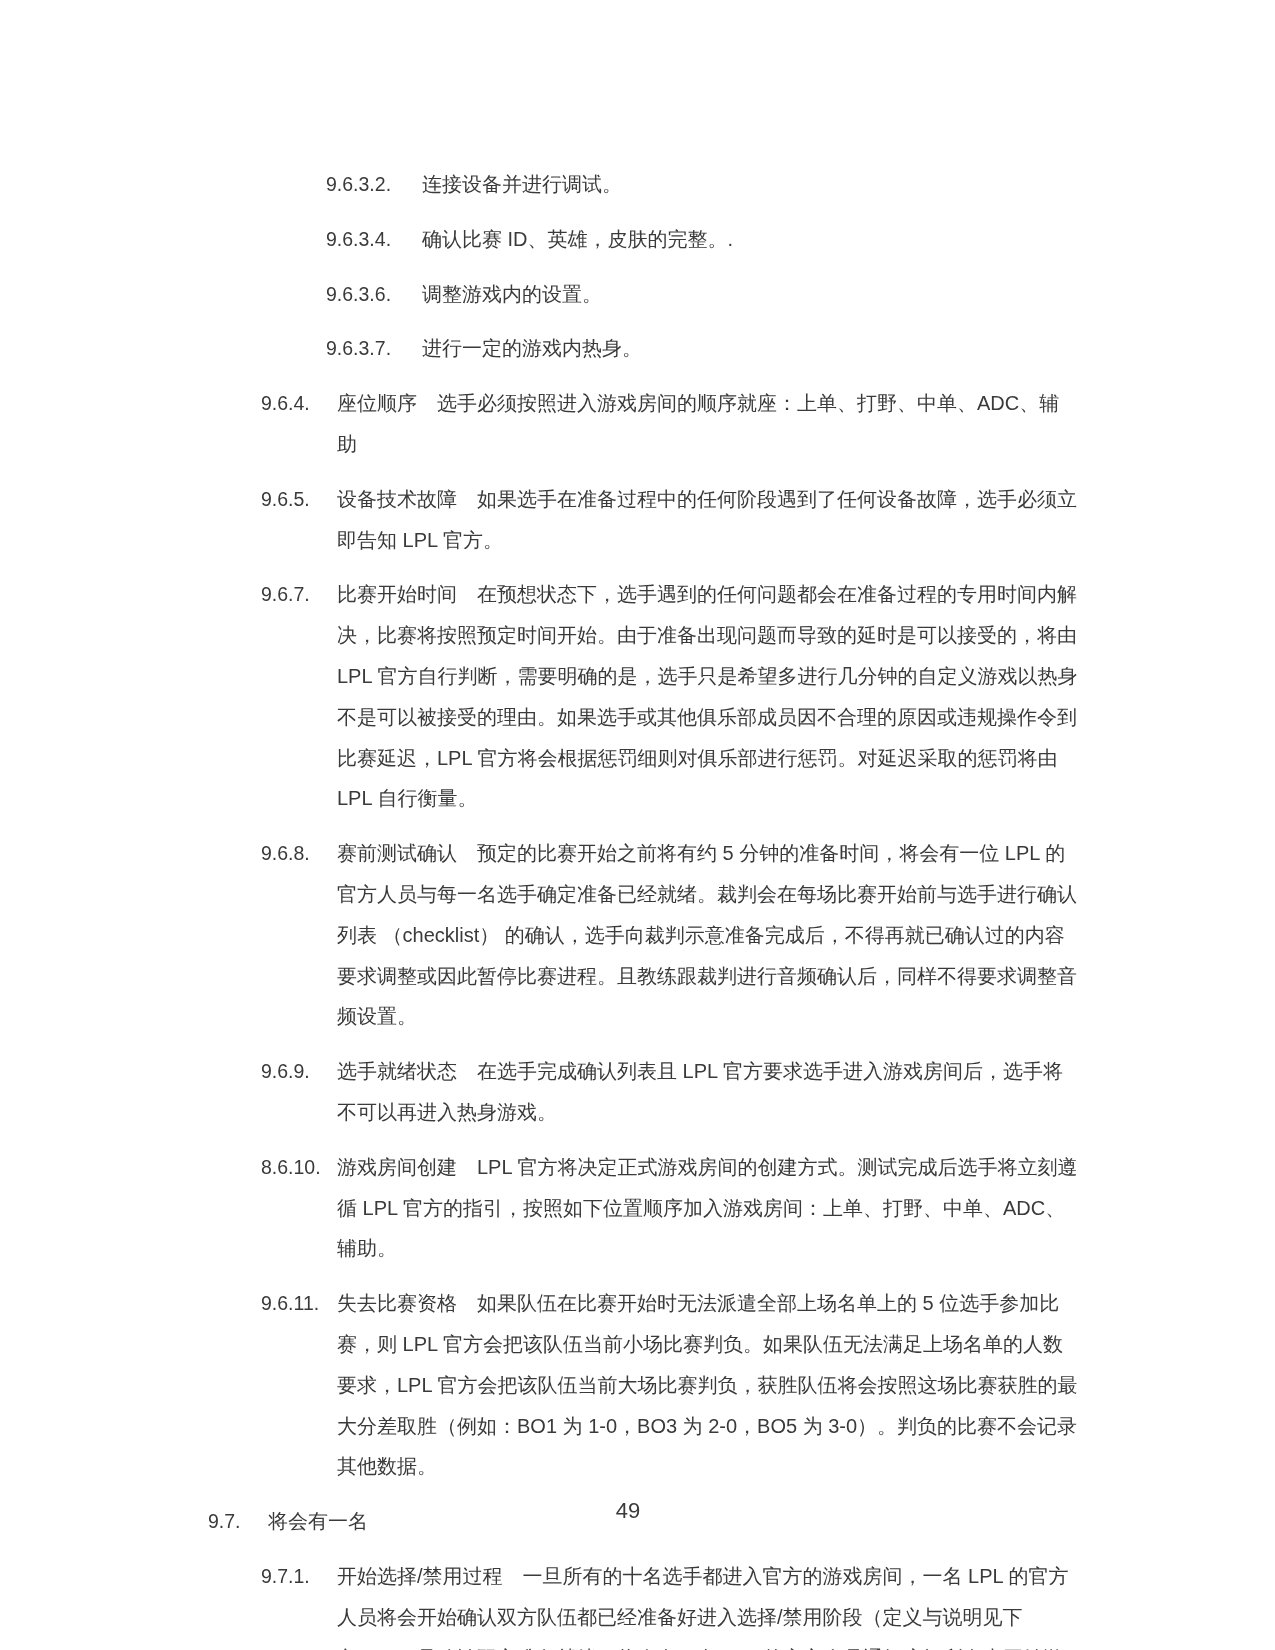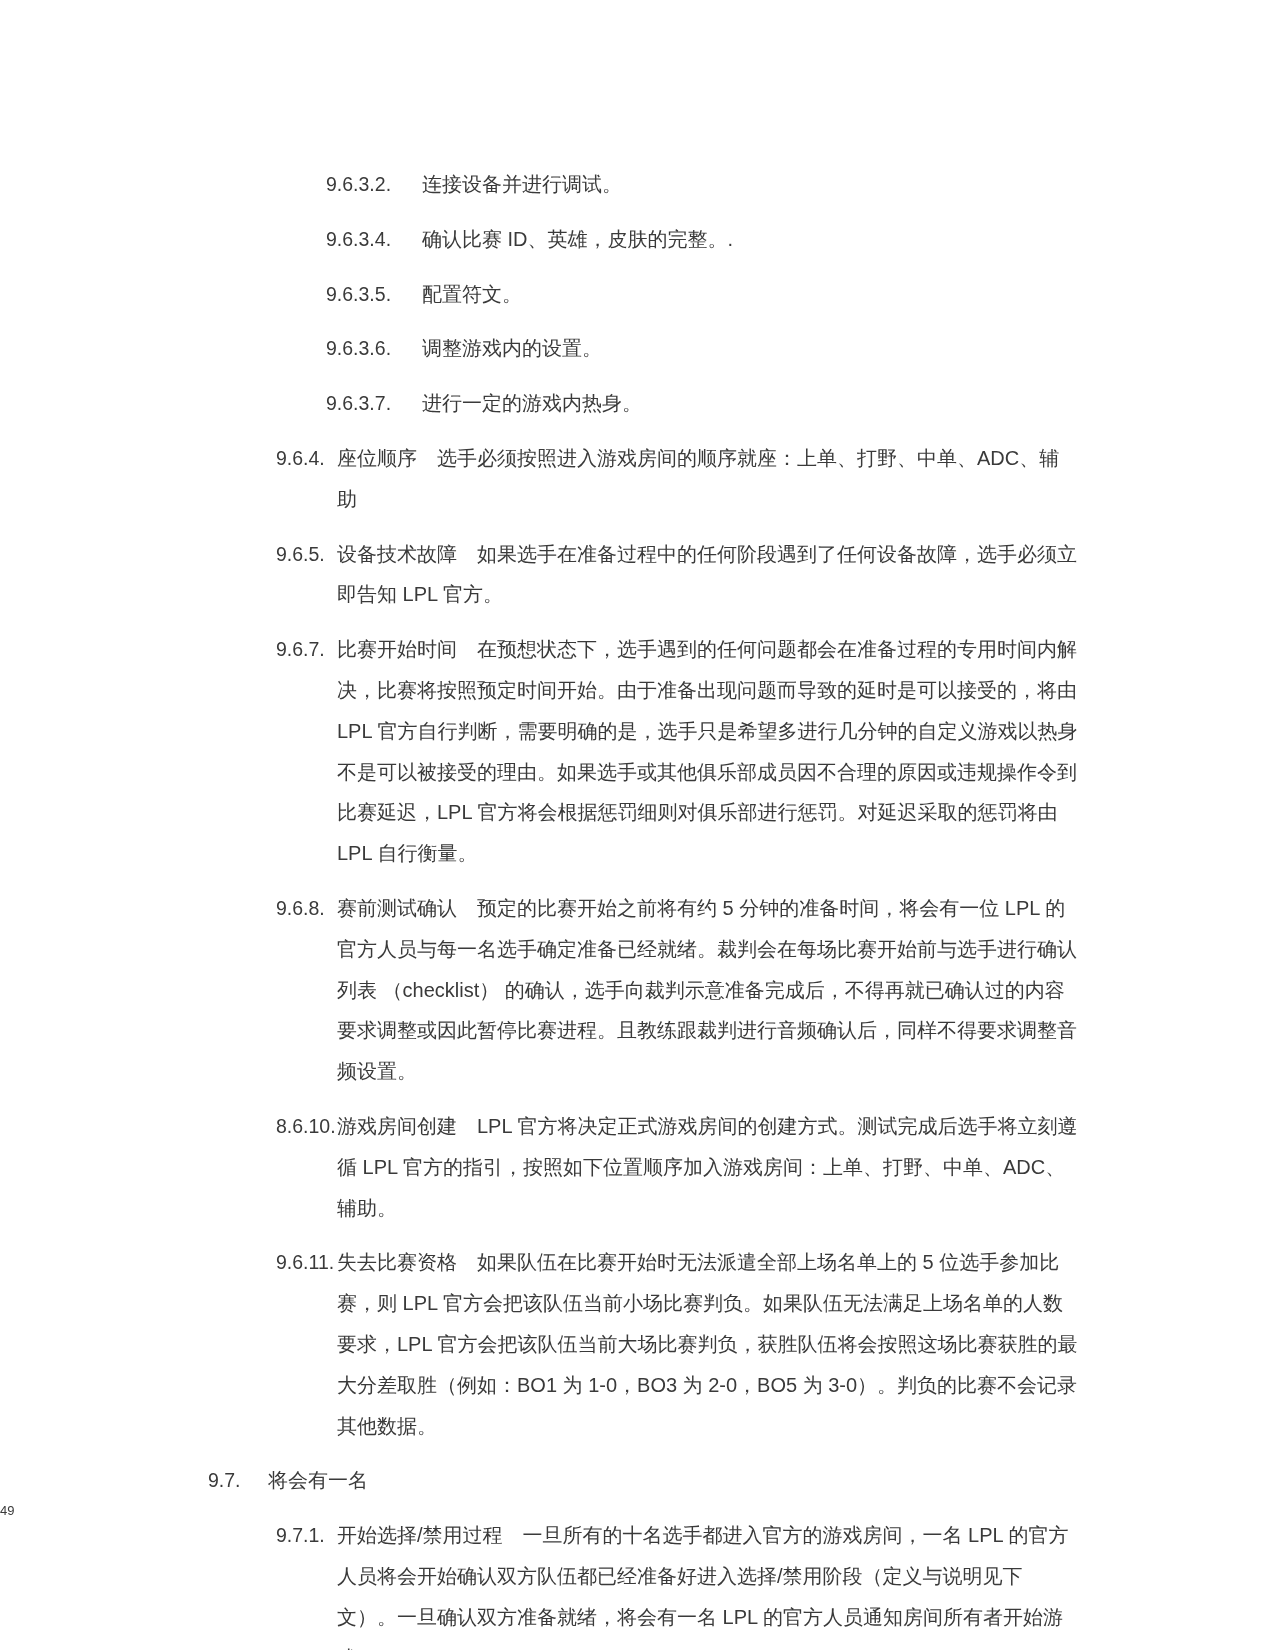--- a/index.html
+++ b/index.html
@@ -35,54 +35,50 @@
   .num {
     position: absolute;
     top: 0;
     font-size: 19.5px;
     line-height: 40.8px;
     white-space: nowrap;
   }
   .lvl1 { padding-left: 238px; }
   .lvl1 > .num { left: 192px; }
   .lvl2 { padding-left: 307px; }
-  .lvl2 > .num { left: 245px; margin-left: 15px; }
+  .lvl2 > .num { left: 245px; }
   .lvl3 { padding-left: 392px; }
   .lvl3 > .num { left: 310px; }
   .footer {
     position: absolute;
     top: 1500px;
-    left: 0;
+    left: 16px;
     width: 1224px;
-    text-align: left;
-    font-size: 13px;
+    text-align: center;
+    font-size: 22px;
     line-height: 22px;
   }
 </style>
 </head>
 <body>
 
 <div class="page">
   <div class="doc-list">
 
     <div class="item lvl3">
       <span class="num">9.6.3.2.</span>
       <p>连接设备并进行调试。</p>
     </div>
 
 
     <div class="item lvl3">
       <span class="num">9.6.3.4.</span>
       <p>确认比赛 ID、英雄，皮肤的完整。.</p>
     </div>
 
-    <div class="item lvl3">
-      <span class="num">9.6.3.5.</span>
-      <p>配置符文。</p>
-    </div>
 
     <div class="item lvl3">
       <span class="num">9.6.3.6.</span>
       <p>调整游戏内的设置。</p>
     </div>
 
     <div class="item lvl3">
       <span class="num">9.6.3.7.</span>
       <p>进行一定的游戏内热身。</p>
     </div>
@@ -101,20 +97,24 @@
     <div class="item lvl2">
       <span class="num">9.6.7.</span>
       <p>比赛开始时间　在预想状态下，选手遇到的任何问题都会在准备过程的专用时间内解决，比赛将按照预定时间开始。由于准备出现问题而导致的延时是可以接受的，将由 LPL 官方自行判断，需要明确的是，选手只是希望多进行几分钟的自定义游戏以热身不是可以被接受的理由。如果选手或其他俱乐部成员因不合理的原因或违规操作令到比赛延迟，LPL 官方将会根据惩罚细则对俱乐部进行惩罚。对延迟采取的惩罚将由 LPL 自行衡量。</p>
     </div>
 
     <div class="item lvl2">
       <span class="num">9.6.8.</span>
       <p>赛前测试确认　预定的比赛开始之前将有约 5 分钟的准备时间，将会有一位 LPL 的官方人员与每一名选手确定准备已经就绪。裁判会在每场比赛开始前与选手进行确认列表 （checklist） 的确认，选手向裁判示意准备完成后，不得再就已确认过的内容要求调整或因此暂停比赛进程。且教练跟裁判进行音频确认后，同样不得要求调整音频设置。</p>
     </div>
 
+    <div class="item lvl2">
+      <span class="num">9.6.9.</span>
+      <p>选手就绪状态　在选手完成确认列表且 LPL 官方要求选手进入游戏房间后，选手将不可以再进入热身游戏。</p>
+    </div>
 
     <div class="item lvl2">
       <span class="num">8.6.10.</span>
       <p>游戏房间创建　LPL 官方将决定正式游戏房间的创建方式。测试完成后选手将立刻遵循 LPL 官方的指引，按照如下位置顺序加入游戏房间：上单、打野、中单、ADC、辅助。</p>
     </div>
 
     <div class="item lvl2">
       <span class="num">9.6.11.</span>
       <p>失去比赛资格　如果队伍在比赛开始时无法派遣全部上场名单上的 5 位选手参加比赛，则 LPL 官方会把该队伍当前小场比赛判负。如果队伍无法满足上场名单的人数要求，LPL 官方会把该队伍当前大场比赛判负，获胜队伍将会按照这场比赛获胜的最大分差取胜（例如：BO1 为 1-0，BO3 为 2-0，BO5 为 3-0）。判负的比赛不会记录其他数据。</p>
     </div>

